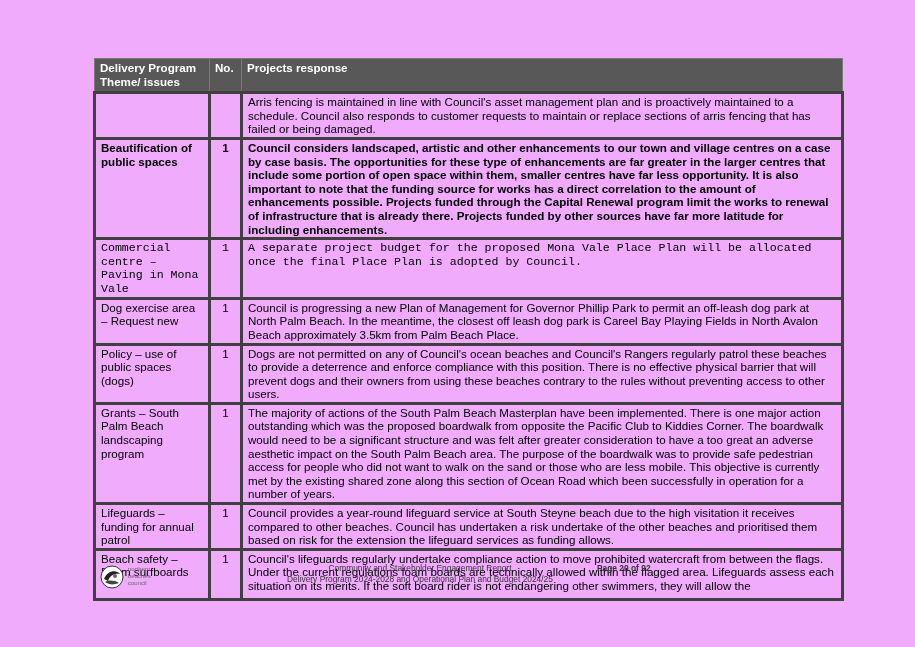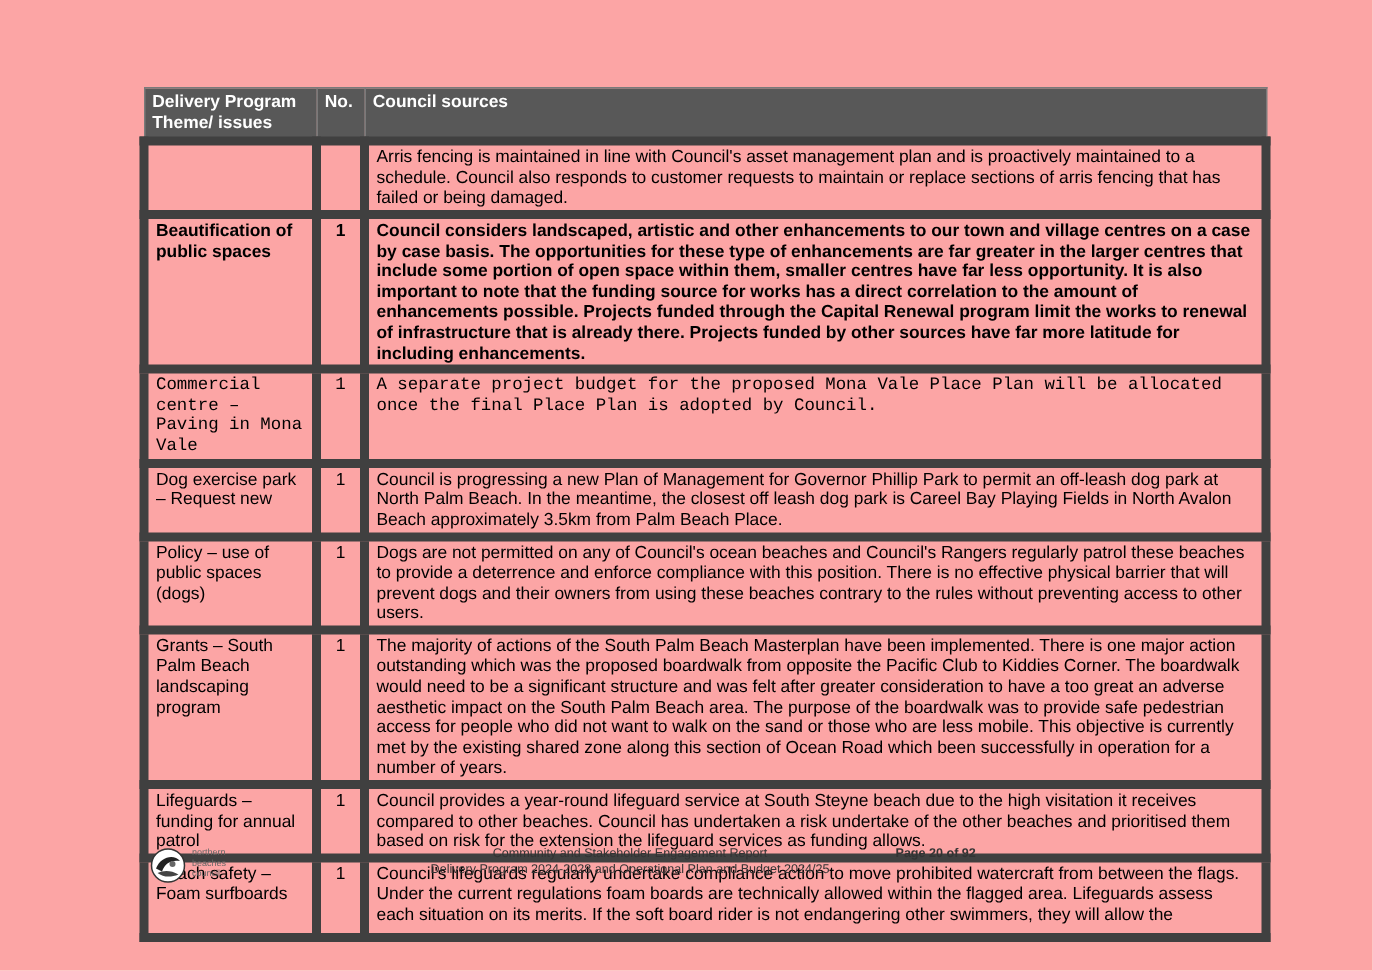--- a/index.html
+++ b/index.html
@@ -1,26 +1,26 @@
 <!DOCTYPE html>
 <html><head>
   <meta charset="utf-8">
   <style>
     html, body { margin: 0; padding: 0; background: #ffffff; }
     body { width: 915px; height: 647px; position: relative; overflow: hidden;
            font-family: "Liberation Sans", sans-serif; color: #000; }
-    .page { position: absolute; left: 0; top: 0; width: 915px; height: 647px; background: #fca5a5; }
+    .page { position: absolute; left: 0; top: 0; width: 915px; height: 647px; background: #f0abfc; }
     table.resp { position: absolute; left: 93px; top: 58px; width: 748px;
                  border-collapse: collapse; table-layout: fixed; font-size: 11.6px; line-height: 13.6px; }
     table.resp col.c1 { width: 115px; }
     table.resp col.c2 { width: 32px; }
     table.resp col.c3 { width: 601px; }
     table.resp th { background: #585858; color: #fff; font-weight: bold; text-align: left;
                     vertical-align: top; padding: 2px 5px 3px 5px; border: 1px solid #7a7a7a; height: 27px; }
-    table.resp td { border: 6px solid #404040; vertical-align: top; padding: 1px 5px 1px 5px; }
+    table.resp td { border: 3px solid #404040; vertical-align: top; padding: 1px 5px 1px 5px; }
     table.resp td.no { text-align: center; padding-left: 0; padding-right: 0; }
     table.resp tr.r0 td { height: 40px; }
     table.resp tr.r1 td { height: 81px; font-weight: bold; }
     table.resp tr.r2 td { height: 41px; font-family: Liberation Mono, monospace; }
     table.resp tr.r3 td { height: 41px; }
     table.resp tr.r4 td { height: 54px; }
     table.resp tr.r5 td { height: 95px; margin-left: 23px; }
     table.resp tr.r6 td { height: 40px; margin-top: 16px; }
     table.resp tr.r7 td { height: 45px; }
     .footer { position: absolute; left: 100px; top: 563px; width: 760px; height: 30px; font-size: 8.4px; color: #333; }
@@ -38,41 +38,41 @@
   <table class="resp">
     <colgroup>
         <col class="c1">
         <col class="c2">
         <col class="c3">
       </colgroup>
     <thead>
       <tr>
         <th>Delivery Program Theme/ issues</th>
         <th>No.</th>
-        <th>Council sources</th>
+        <th>Projects response</th>
       </tr>
     </thead>
     <tbody>
       <tr class="r0">
         <td></td>
         <td class="no"></td>
         <td>Arris fencing is maintained in line with Council's asset management plan and is proactively maintained to a schedule. Council also responds to customer requests to maintain or replace sections of arris fencing that has failed or being damaged.</td>
       </tr>
       <tr class="r1">
         <td>Beautification of public spaces</td>
         <td class="no">1</td>
         <td>Council considers landscaped, artistic and other enhancements to our town and village centres on a case by case basis. The opportunities for these type of enhancements are far greater in the larger centres that include some portion of open space within them, smaller centres have far less opportunity. It is also important to note that the funding source for works has a direct correlation to the amount of enhancements possible. Projects funded through the Capital Renewal program limit the works to renewal of infrastructure that is already there. Projects funded by other sources have far more latitude for including enhancements.</td>
       </tr>
       <tr class="r2">
         <td>Commercial centre – Paving in Mona Vale</td>
         <td class="no">1</td>
         <td>A separate project budget for the proposed Mona Vale Place Plan will be allocated once the final Place Plan is adopted by Council.</td>
       </tr>
       <tr class="r3">
-        <td>Dog exercise park – Request new</td>
+        <td>Dog exercise area – Request new</td>
         <td class="no">1</td>
         <td>Council is progressing a new Plan of Management for Governor Phillip Park to permit an off-leash dog park at North Palm Beach. In the meantime, the closest off leash dog park is Careel Bay Playing Fields in North Avalon Beach approximately 3.5km from Palm Beach Place.</td>
       </tr>
       <tr class="r4">
         <td>Policy – use of public spaces (dogs)</td>
         <td class="no">1</td>
         <td>Dogs are not permitted on any of Council's ocean beaches and Council's Rangers regularly patrol these beaches to provide a deterrence and enforce compliance with this position. There is no effective physical barrier that will prevent dogs and their owners from using these beaches contrary to the rules without preventing access to other users.</td>
       </tr>
       <tr class="r5">
         <td>Grants – South Palm Beach landscaping program</td>

